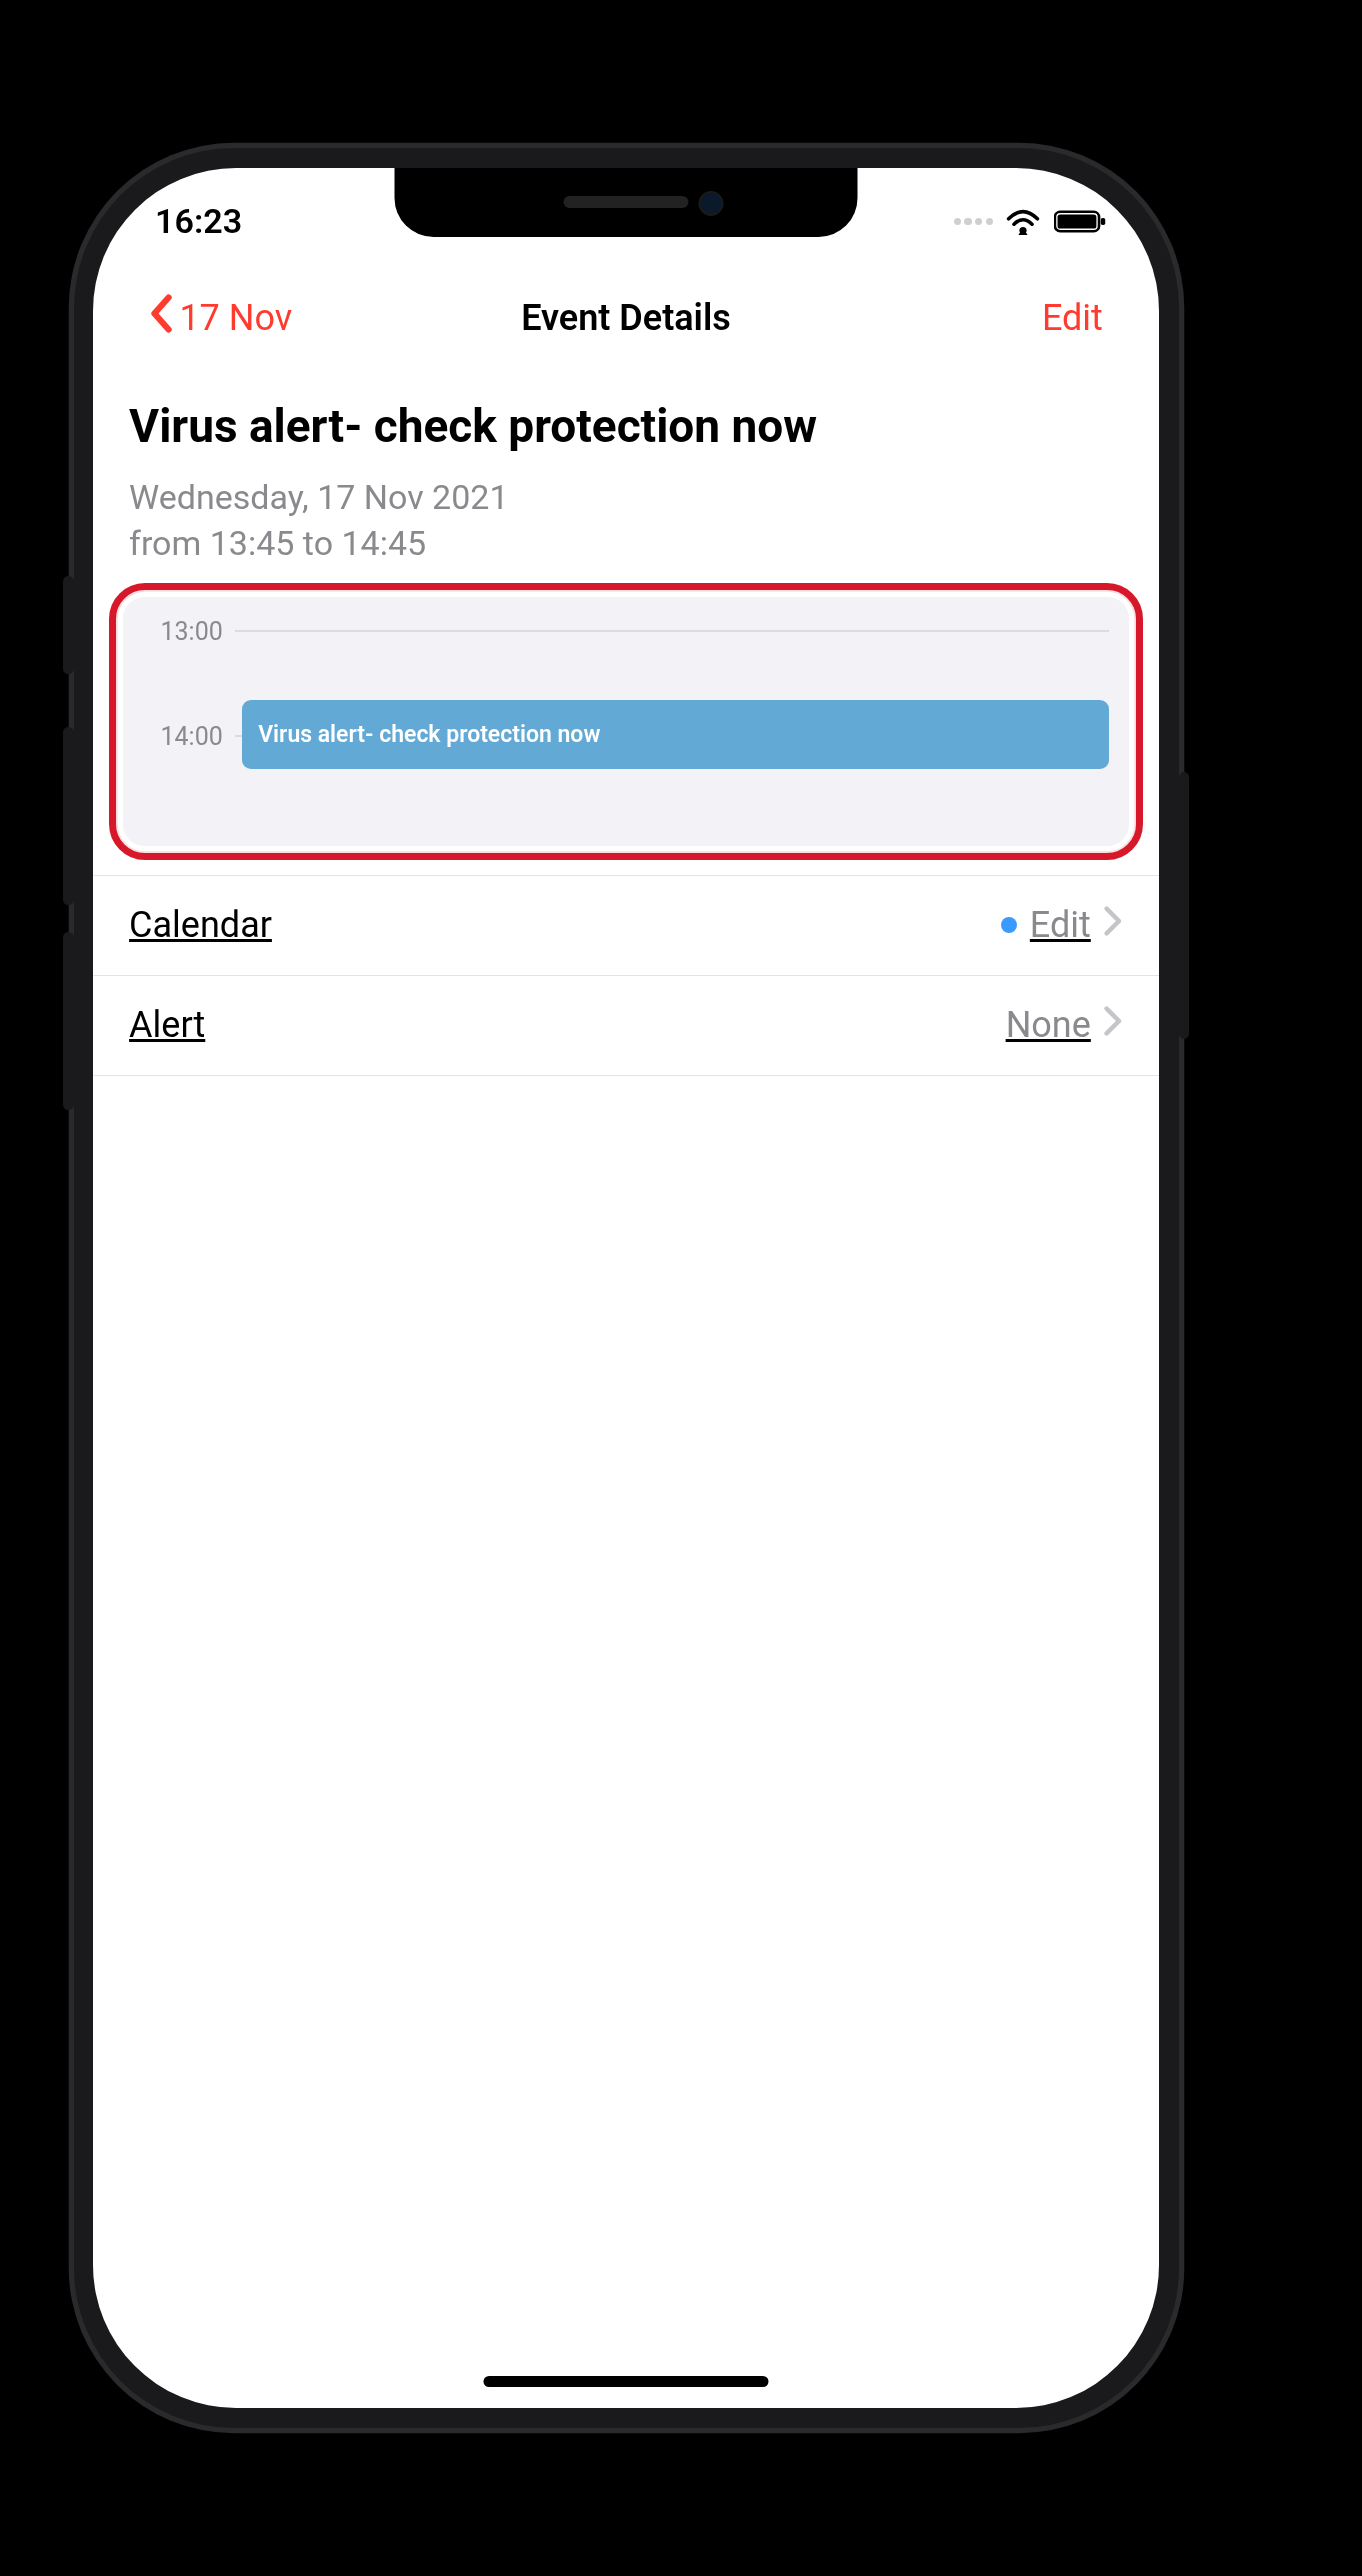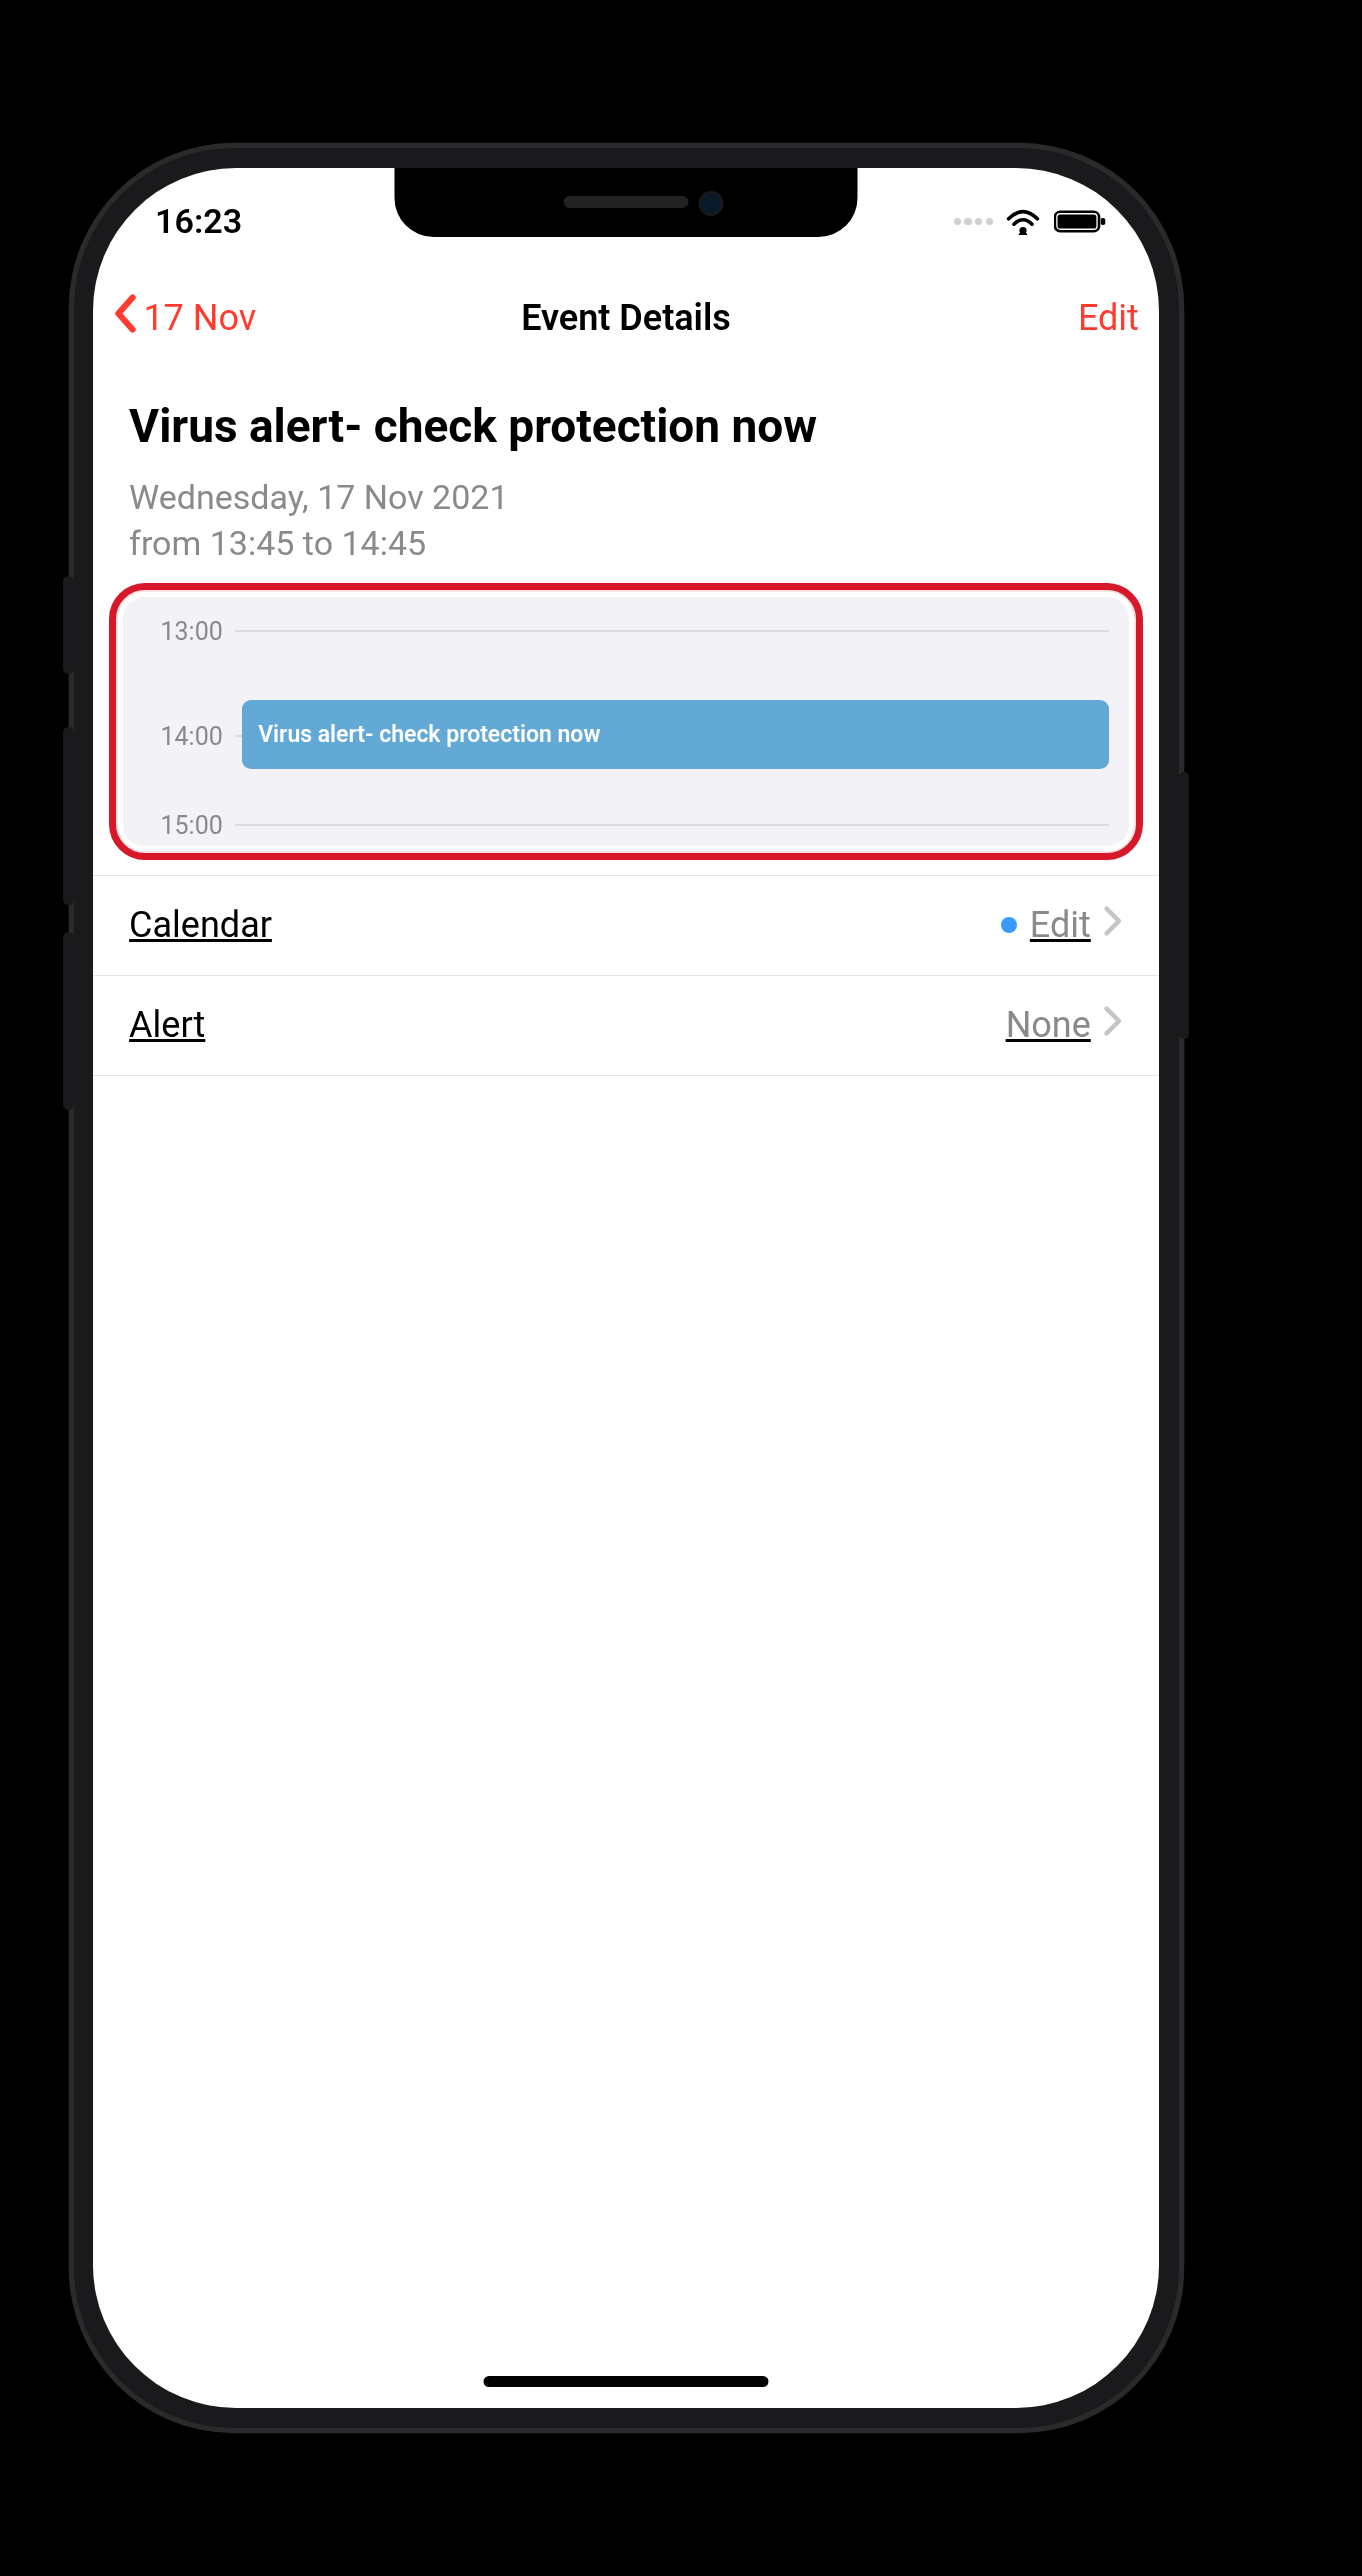--- a/index.html
+++ b/index.html
@@ -114,21 +114,21 @@
   
   .nav-bar {
     position: absolute;
     top: 107px;
     left: 0;
     right: 0;
     height: 86px;
     display: flex;
     align-items: center;
     justify-content: space-between;
-    padding: 0 20px;
+    padding: 0 56px;
     box-sizing: border-box;
   }
   .nav-back {
     display: flex;
     align-items: center;
     gap: 5.3px;
     color: #ff3b30;
     font-size: 36px;
   }
   .nav-back .chev { display:inline-block; }
@@ -324,24 +324,20 @@
         <div class="event-time">from 13:45 to 14:45</div>
 
         <div class="highlight-wrap">
           <div class="timeline-panel">
             <div class="hour-row row-13">
               <div class="hour-label">13:00</div>
               <div class="hour-line"></div>
             </div>
             <div class="hour-row row-14">
               <div class="hour-label">14:00</div>
-              <div class="hour-line"></div>
-            </div>
-            <div class="hour-row row-15">
-              <div class="hour-label">15:00</div>
               <div class="hour-line"></div>
             </div>
             <div class="event-block">
               <span>Virus alert- check protection now</span>
             </div>
           </div>
         </div>
 
         <div class="list">
           <div class="list-row">

